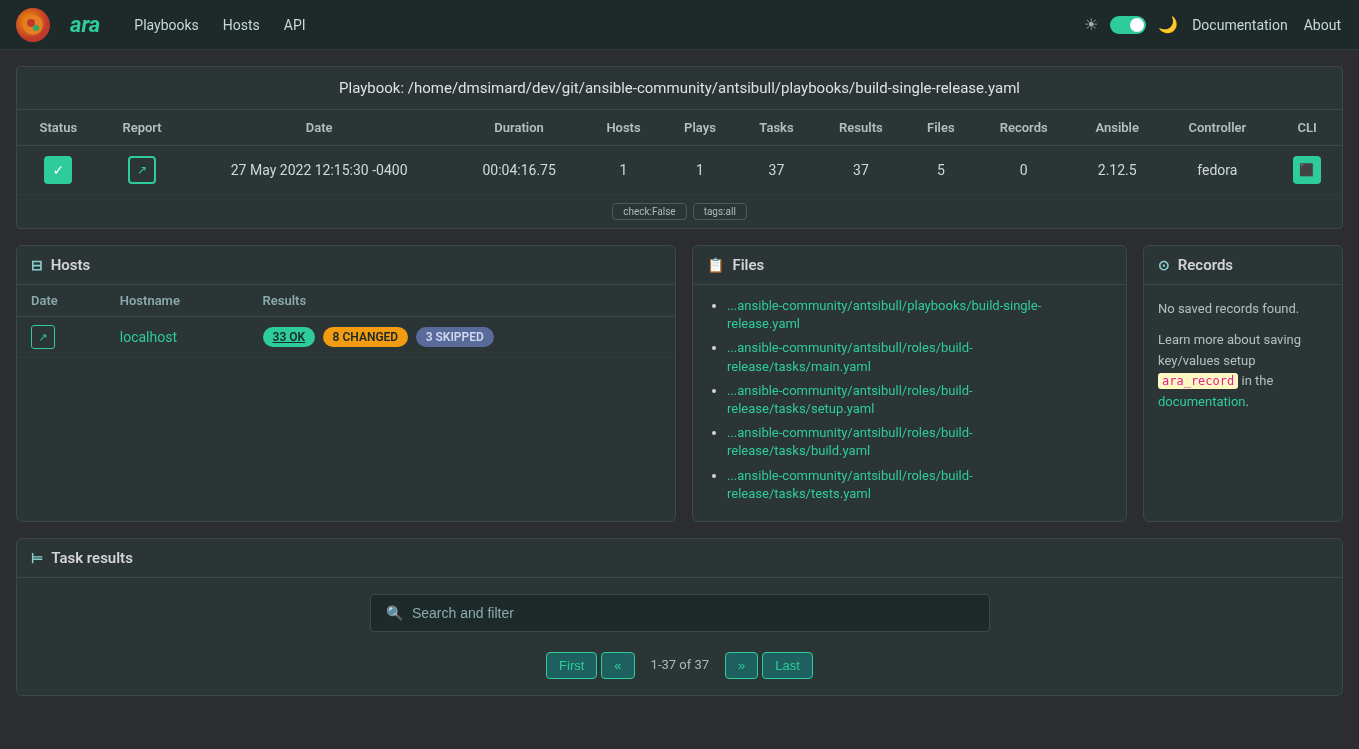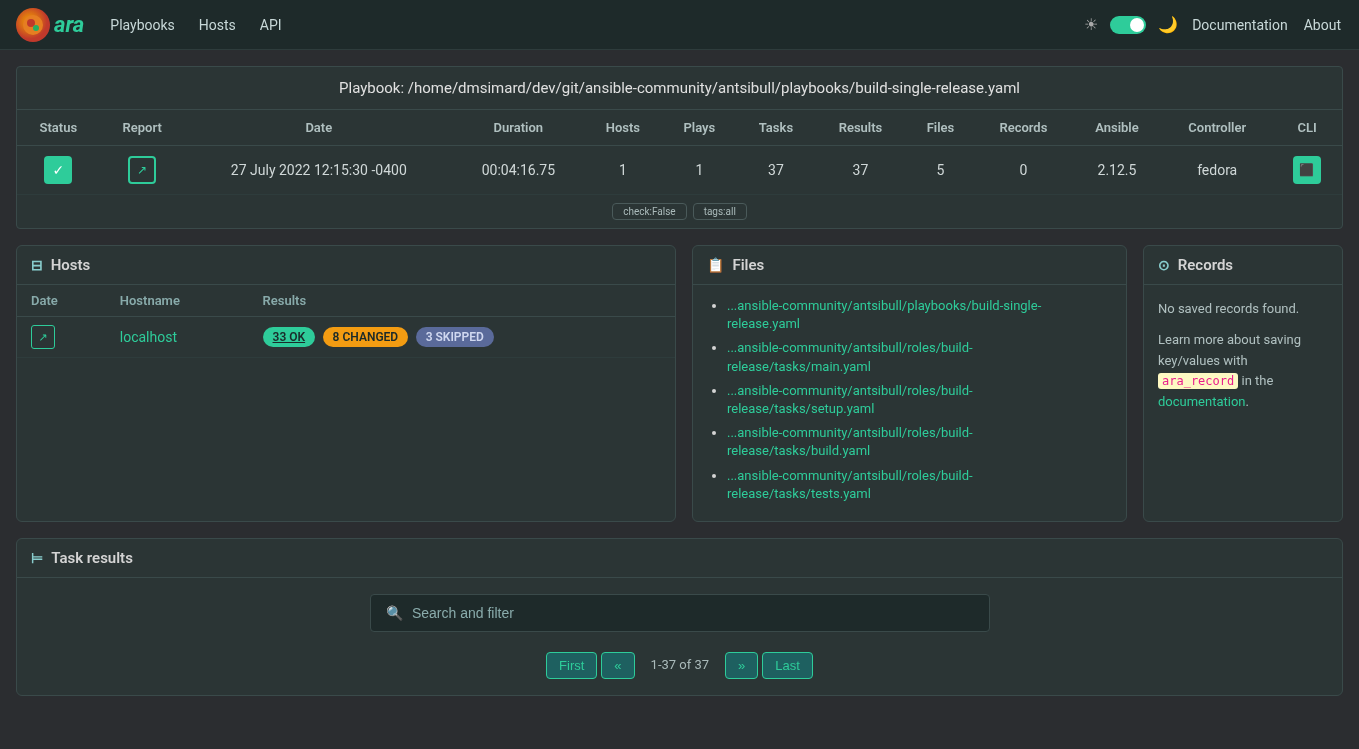--- a/index.html
+++ b/index.html
@@ -16,22 +16,22 @@
       background: #1e2a2a;
       display: flex;
       align-items: center;
       padding: 0 16px;
       height: 50px;
       border-bottom: 1px solid #2e3c3c;
     }
     .navbar-brand {
       display: flex;
       align-items: center;
-      gap: 4px;
-      margin-right: 24px;
+      gap: 20px;
+      margin-right: 32px;
     }
     .logo-circle {
       width: 34px;
       height: 34px;
       border-radius: 50%;
       background: radial-gradient(circle at 40% 40%, #f4a300, #c0392b 60%);
       display: flex;
       align-items: center;
       justify-content: center;
       font-size: 10px;
@@ -403,21 +403,21 @@
           </tr>
         </thead>
         <tbody>
           <tr>
             <td>
               <span class="status-ok">✓</span>
             </td>
             <td>
               <span class="report-icon">↗</span>
             </td>
-            <td>27 July 2022 12:15:30 -0400</td>
+            <td>27 May 2022 12:15:30 -0400</td>
             <td>00:04:16.75</td>
             <td>1</td>
             <td>1</td>
             <td>37</td>
             <td>37</td>
             <td>5</td>
             <td>0</td>
             <td>2.12.5</td>
             <td>fedora</td>
             <td>
@@ -483,21 +483,21 @@
     </div>
 
     <div class="panel panel-records">
       <div class="panel-header">
         <span class="panel-header-icon">⊙</span>
         <span>Records</span>
       </div>
       <div class="records-body">
         <p style="margin-bottom:10px;">No saved records found.</p>
         <p>
-          <span>Learn more about saving key/values with</span>
+          <span>Learn more about saving key/values setup</span>
           <code>ara_record</code>
           <span>in the</span>
           <a href="#">documentation</a><span>.</span>
         </p>
       </div>
     </div>
 
   </div>
 
   <div class="task-results-panel">

